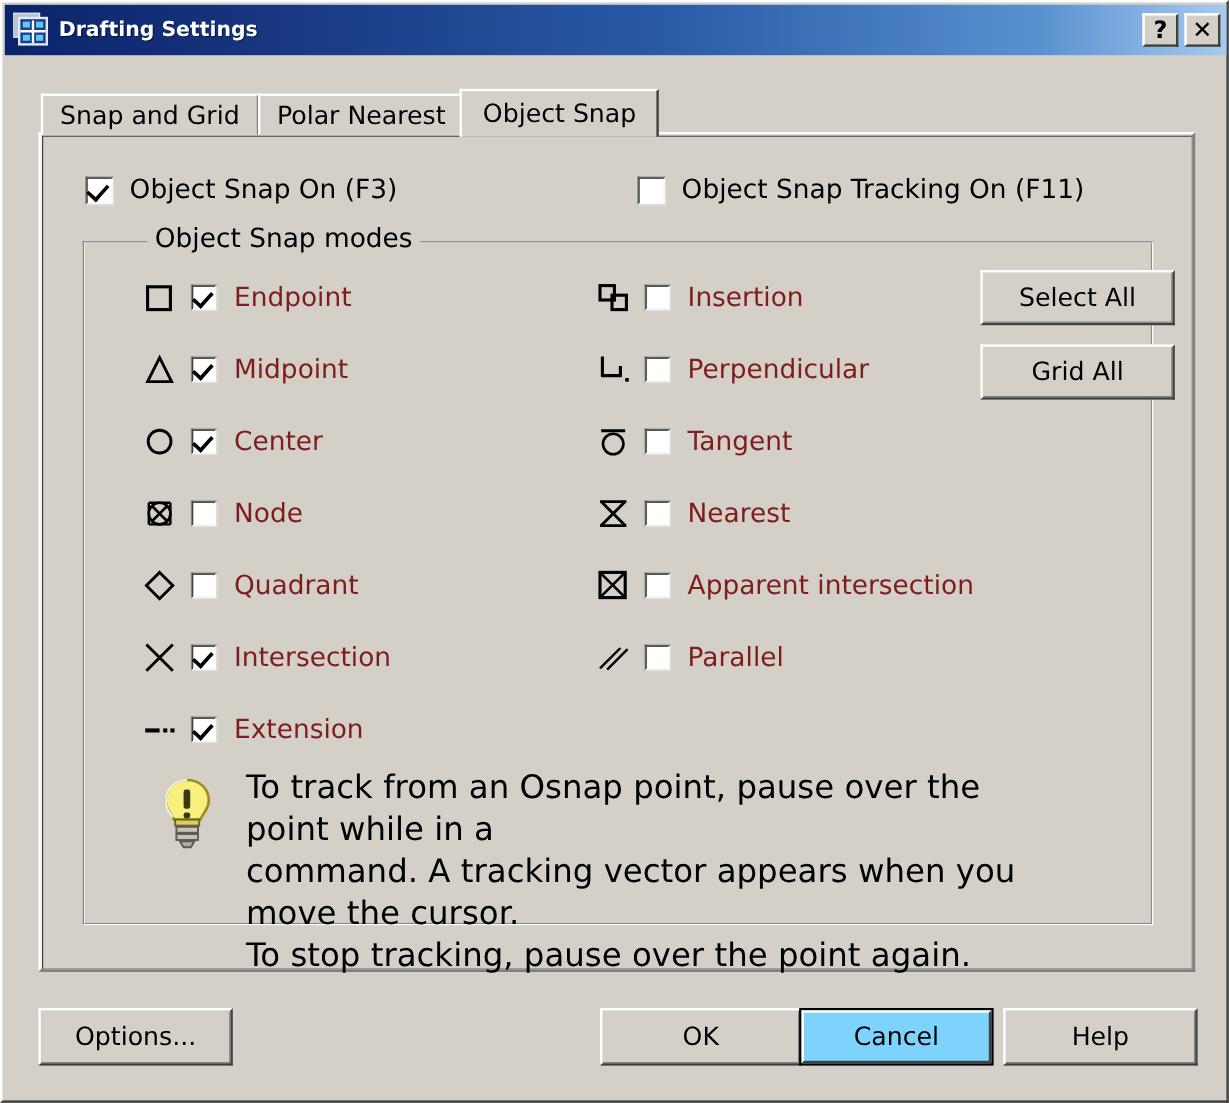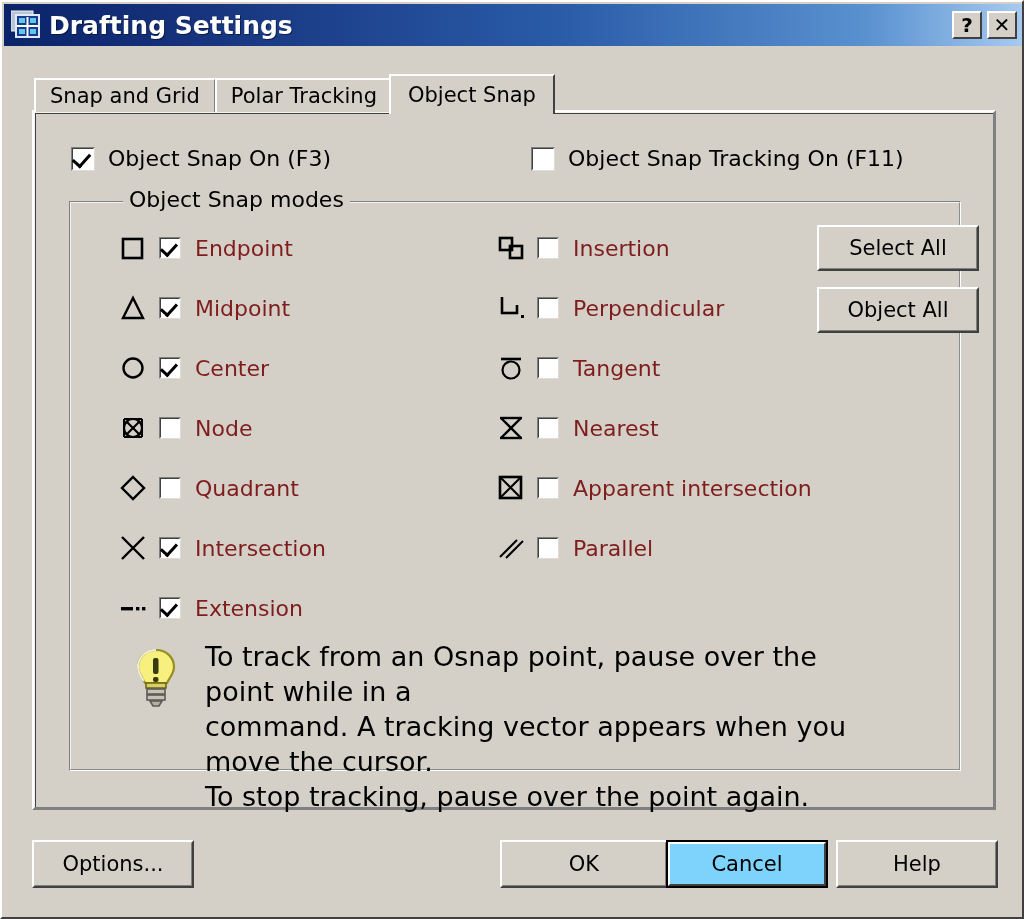--- a/index.html
+++ b/index.html
@@ -30,21 +30,21 @@
     background: linear-gradient(to right, #0a246a 0%, #16327c 18%, #2a5ca8 55%, #5a92d0 85%, #a6caf0 100%);
     display: flex; align-items: center;
   }
   #title-icon {
     width: 30px; height: 30px;
     margin-left: 7px; margin-right: 8px;
     flex: none; position: relative;
   }
   #title-text {
     color: #ffffff;
-    font-size: 25px;
+    font-size: 17px;
     font-weight: bold;
     letter-spacing: 0px;
     text-shadow: 1px 1px 0 rgba(0,0,0,0.45);
     white-space: nowrap;
     flex: 1 1 auto;
   }
   .titlebtn {
     width: 30px; height: 28px;
     margin-right: 5px;
     background: #d4d0c8;
@@ -258,21 +258,21 @@
         <line x1="6" y1="16" x2="27" y2="16" stroke="#ffffff" stroke-width="2"></line>
       </svg>
     </div>
     <div id="title-text">Drafting Settings</div>
     <div class="titlebtn">?</div>
     <div class="titlebtn">✕</div>
   </div>
 
   <div id="tabstrip">
     <div class="tab">Snap and Grid</div>
-    <div class="tab">Polar Tracking</div>
+    <div class="tab">Polar Nearest</div>
     <div class="tab active">Object Snap</div>
   </div>
 
   <div id="tabpanel">
     <div id="tabpanel-inner">
 
       <div class="topcheck" id="topcheck-osnap">
         <span class="cb cb-big on"></span>
         <span class="lbl">Object Snap On (F3)</span>
       </div>
@@ -438,21 +438,21 @@
                 <line x1="13" y1="25" x2="30" y2="8" stroke="#000" stroke-width="2"></line>
               </svg>
             </span>
             <span class="cb"></span>
             <span class="lbl">Parallel</span>
           </div>
 
         </div>
 
         <div class="btn" id="btn-selectall">Select All</div>
-        <div class="btn" id="btn-clearall">Object All</div>
+        <div class="btn" id="btn-clearall">Grid All</div>
 
         <div id="tipbox">
           <div id="bulb">
             <svg width="50" height="62" viewBox="0 0 50 62">
               <path d="M25 3 C14 3 7 11 7 20 C7 27 12 31 14 36 L36 36 C38 31 43 27 43 20 C43 11 36 3 25 3 Z" fill="#f7ef7e" stroke="#9a8d20" stroke-width="2.2"></path>
               <path d="M25 3 C14 3 7 11 7 20 C7 26 10 30 13 34" fill="none" stroke="#ffffff" stroke-width="2" opacity="0.85"></path>
               <rect x="15" y="36" width="20" height="5" fill="#d6cf6a" stroke="#70681a" stroke-width="1.6"></rect>
               <rect x="16" y="42" width="18" height="5" fill="#c9c2b0" stroke="#5a5a5a" stroke-width="1.6"></rect>
               <rect x="16" y="48" width="18" height="5" fill="#c9c2b0" stroke="#5a5a5a" stroke-width="1.6"></rect>
               <path d="M19 54 L31 54 L28 59 L22 59 Z" fill="#b5afa0" stroke="#5a5a5a" stroke-width="1.6"></path>

